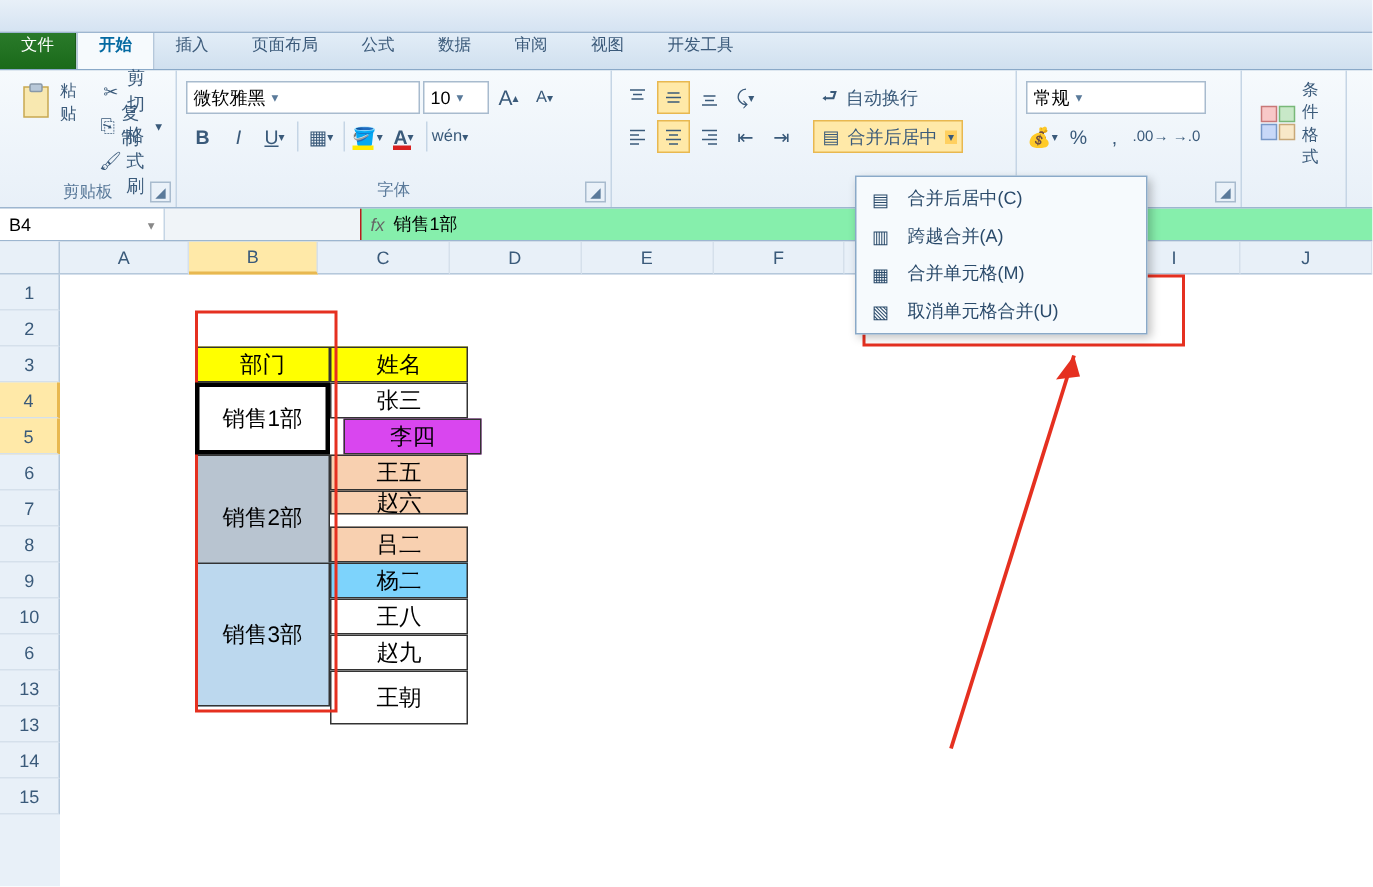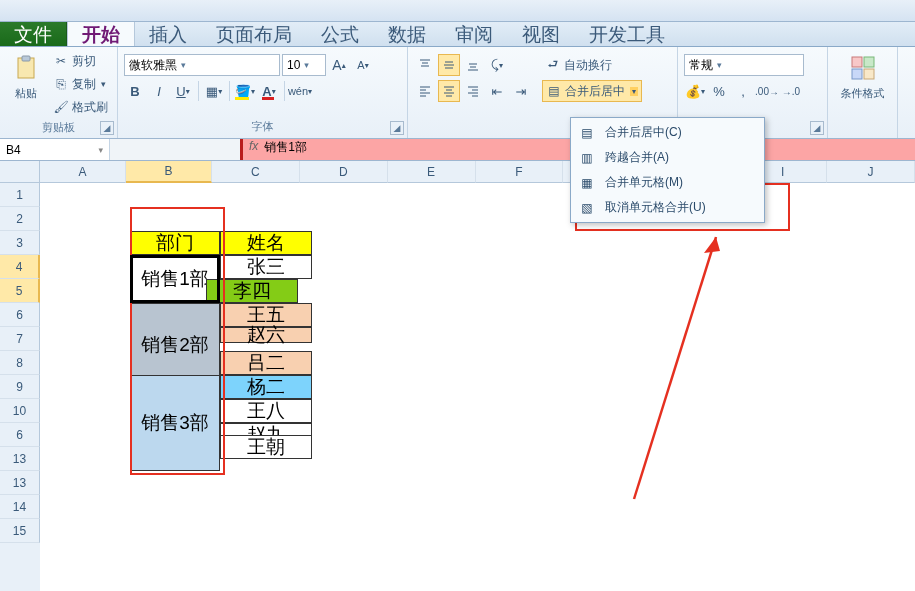--- a/index.html
+++ b/index.html
@@ -1,51 +1,51 @@
 <!DOCTYPE html>
 <html><head>
 <meta charset="utf-8">
 <style>
 *{box-sizing:border-box;margin:0;padding:0;font-family:"Microsoft YaHei",SimSun,sans-serif}
 body{background:#fff;font-size:12px;overflow:hidden;width:915px;height:591px}
 .qat{height:22px;background:linear-gradient(#e8f0f8,#d5e3f2);border-bottom:1px solid #9db6d0}
 .tabs{height:25px;display:flex;background:linear-gradient(#e2edf7,#d0e0ef);border-bottom:1px solid #8aa9c8}
-.tab{padding:0 14px 3px;font-size:19px;color:#3b5a7a;cursor:pointer;border-right:1px solid transparent}
+.tab{padding:0 14px 3px;font-size:11px;color:#3b5a7a;cursor:pointer;border-right:1px solid transparent}
 .tab.file{background:linear-gradient(#2a7a2a,#1a6a1a);color:#fff;border-right:1px solid #1a5a1a}
-.tab.active{background:#f6fafd;border-left:1px solid #b5c8db;border-right:1px solid #b5c8db;color:#701a75;font-weight:bold}
+.tab.active{background:#f6fafd;border-left:1px solid #b5c8db;border-right:1px solid #b5c8db;color:#0369a1;font-weight:bold}
 .ribbon{height:92px;background:linear-gradient(#f6fafd,#e8f0f8);border-bottom:1px solid #9db6d0;display:flex;position:relative}
 .group{border-right:1px solid #c5d5e5;padding:3px 6px 2px;display:flex;flex-direction:column;justify-content:space-between;position:relative}
 .group-label{font-size:11px;color:#5a7a9a;text-align:center;padding:2px 0}
 .group-body{display:flex;gap:4px;align-items:flex-start}
 .vstack{display:flex;flex-direction:column;gap:1px}
 .hstack{display:flex;gap:2px;align-items:center}
-.big-btn{display:flex;flex-direction:column;align-items:center;padding:2px 4px;gap:2px;font-size:11px;color:#3a5a7a}
+.big-btn{display:flex;flex-direction:row;align-items:center;padding:2px 4px;gap:2px;font-size:11px;color:#3a5a7a}
 .big-icon{width:32px;height:32px;display:flex;align-items:center;justify-content:center}
 .sm-btn{display:flex;align-items:center;gap:3px;padding:2px 3px;font-size:12px;color:#3a5a7a;height:22px}
 .ico{width:16px;height:16px;display:inline-flex;align-items:center;justify-content:center}
 .combo{height:22px;border:1px solid #a8bbce;background:#fff;display:flex;align-items:center;padding:0 4px;font-size:12px}
 .combo .arr{margin-left:4px;color:#5a7a9a;font-size:9px}
 .tbtn{width:22px;height:22px;border:1px solid transparent;display:inline-flex;align-items:center;justify-content:center;font-size:13px;color:#3a5a7a}
 .tbtn.sel{background:#ffe9a8;border:1px solid #e8b850}
 .launcher{position:absolute;right:3px;bottom:3px;width:14px;height:14px;border:1px solid #a8bbce;font-size:9px;display:flex;align-items:center;justify-content:center;color:#5a7a9a}
 .formula-bar{height:22px;display:flex;border-bottom:1px solid #9db6d0;background:#f0f4f8}
 .name-box{width:110px;border-right:1px solid #c5d5e5;display:flex;align-items:center;padding:0 6px;background:#fff}
-.fx-area{display:flex;gap:6px;padding:0 6px;flex:1;background:#fca5a5;border-left:3px solid #b91c1c}
+.fx-area{display:flex;align-items:center;gap:6px;padding:0 6px;flex:1;background:#86efac;border-left:1px solid #b91c1c}
 .fx{font-style:italic;color:#666}
 .grid-wrap{position:relative;display:flex;height:430px}
 .row-hdrs{width:40px;background:#e8f0f8}
 .corner{height:22px;border-right:1px solid #b5c8db;border-bottom:1px solid #b5c8db;background:#e8f0f8}
 .rh{height:24px;border-right:1px solid #b5c8db;border-bottom:1px solid #d5e0eb;display:flex;align-items:center;justify-content:center;font-size:12px;color:#3a5a7a}
 .rh.sel{background:#ffe9a8;border-right:2px solid #e8b850}
 .cols{flex:1;overflow:hidden}
 .col-hdrs{height:22px;display:flex;background:#e8f0f8}
 .ch{border-right:1px solid #d5e0eb;border-bottom:1px solid #b5c8db;display:flex;align-items:center;justify-content:center;font-size:12px;color:#3a5a7a}
 .ch.sel{background:#ffe9a8;border-bottom:2px solid #e8b850}
 .cells{position:relative}
-.cell{position:absolute;border-right:1px solid #e0e6ec;border-bottom:1px solid #e0e6ec;font-size:19px;display:flex;align-items:center;padding:0 4px}
+.cell{position:absolute;border-right:1px solid #e0e6ec;border-bottom:1px solid #e0e6ec;font-size:15px;display:flex;align-items:center;padding:0 4px}
 .dropdown{position:absolute;background:#f6fafd;border:1px solid #8aa9c8;box-shadow:2px 2px 6px rgba(0,0,0,.25);z-index:100;padding:2px}
 .dd-item{display:flex;align-items:center;gap:8px;padding:4px 10px 4px 4px;font-size:12px;color:#2a4a6a}
 .dd-ico{width:20px;height:16px;display:flex;align-items:center;justify-content:center}
 .redbox{position:absolute;border:2px solid #e53020;pointer-events:none}
 .arrow-svg{position:absolute;pointer-events:none}
 </style>
 </head>
 <body>
 
 <div class="qat"></div>
@@ -309,28 +309,28 @@
         <div class="ch" style="width: 92px;">I</div>
         <div class="ch" style="width: 92px;">J</div>
       </div>
     <div class="cells" id="cells">
         <div class="cell" style="left: 90px; top: 48px; width: 90px; height: 24px; background: rgb(255, 255, 0); justify-content: center; border: 1px solid rgb(51, 51, 51);">部门</div>
         <div class="cell" style="left: 180px; top: 48px; width: 92px; height: 24px; background: rgb(255, 255, 0); justify-content: center; border: 1px solid rgb(51, 51, 51);">姓名</div>
         <div class="cell" style="left: 90px; top: 72px; width: 90px; height: 48px; background: rgb(255, 255, 255); justify-content: center; border: 1px solid rgb(51, 51, 51);">销售1部</div>
         <div class="cell" style="left: 90px; top: 120px; width: 90px; height: 84px; background: rgb(184, 196, 208); justify-content: center; border: 1px solid rgb(51, 51, 51);">销售2部</div>
         <div class="cell" style="left: 90px; top: 192px; width: 90px; height: 96px; background: rgb(188, 216, 238); justify-content: center; border: 1px solid rgb(51, 51, 51);">销售3部</div>
         <div class="cell" style="left: 180px; top: 72px; width: 92px; height: 24px; background: rgb(255, 255, 255); justify-content: center; border: 1px solid rgb(51, 51, 51);">张三</div>
-        <div class="cell" style="left: 166px; top: 96px; width: 92px; height: 24px; background: #84cc16; justify-content: center; border: 1px solid rgb(51, 51, 51);">李四</div>
+        <div class="cell" style="left: 189px; top: 96px; width: 92px; height: 24px; background: #d946ef; justify-content: center; border: 1px solid rgb(51, 51, 51);">李四</div>
         <div class="cell" style="left: 180px; top: 120px; width: 92px; height: 24px; background: rgb(248, 208, 176); justify-content: center; border: 1px solid rgb(51, 51, 51);">王五</div>
         <div class="cell" style="left: 180px; top: 144px; width: 92px; height: 16px; background: rgb(248, 208, 176); justify-content: center; border: 1px solid rgb(51, 51, 51);">赵六</div>
         <div class="cell" style="left: 180px; top: 168px; width: 92px; height: 24px; background: rgb(248, 208, 176); justify-content: center; border: 1px solid rgb(51, 51, 51);">吕二</div>
         <div class="cell" style="left: 180px; top: 192px; width: 92px; height: 24px; background: #7dd3fc; justify-content: center; border: 1px solid rgb(51, 51, 51);">杨二</div>
         <div class="cell" style="left: 180px; top: 216px; width: 92px; height: 24px; background: rgb(255, 255, 255); justify-content: center; border: 1px solid rgb(51, 51, 51);">王八</div>
         <div class="cell" style="left: 180px; top: 240px; width: 92px; height: 24px; background: rgb(255, 255, 255); justify-content: center; border: 1px solid rgb(51, 51, 51);">赵九</div>
-        <div class="cell" style="left: 180px; top: 252px; width: 92px; height: 24px; background: rgb(255, 255, 255); justify-content: center; border: 1px solid rgb(51, 51, 51);">王朝</div>
+        <div class="cell" style="left: 180px; top: 264px; width: 92px; height: 36px; background: rgb(255, 255, 255); justify-content: center; border: 1px solid rgb(51, 51, 51);">王朝</div>
         <div style="position: absolute; left: 90px; top: 72px; width: 90px; height: 48px; border: 3px solid rgb(0, 0, 0); pointer-events: none; z-index: 5;"></div>
       </div>
   </div>
 
   <div class="redbox" style="left:130px;top:46px;width:95px;height:268px"></div>
   <div class="redbox" style="left:575px;top:22px;width:215px;height:48px"></div>
   <svg class="arrow-svg" style="left:0;top:0" width="900" height="430">
     <line x1="634" y1="338" x2="716" y2="76" stroke="#e53020" stroke-width="2.5"></line>
     <polygon points="716,76 704,92 720,90" fill="#e53020"></polygon>
   </svg>

